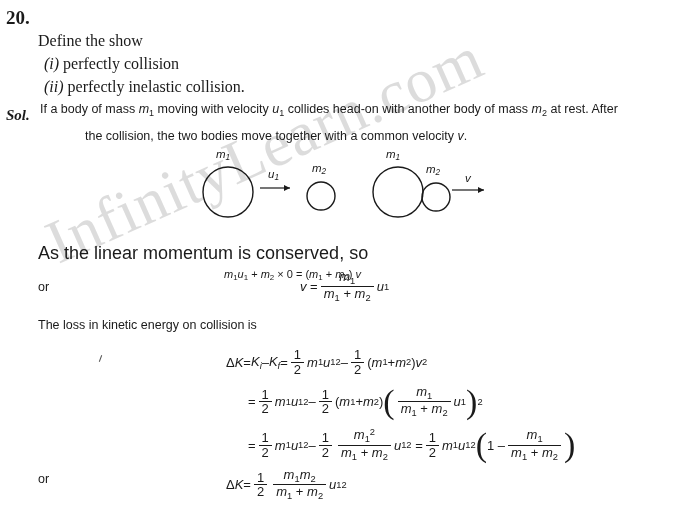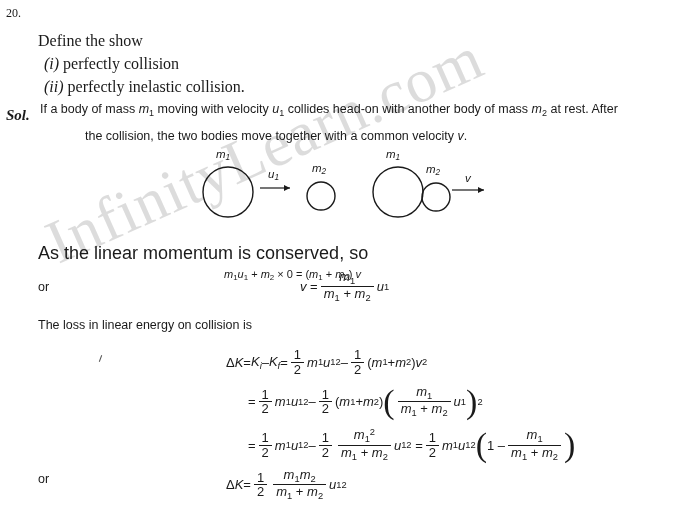--- a/index.html
+++ b/index.html
@@ -50,22 +50,22 @@
   .qrow {
     position: absolute;
     left: 6px;
     top: 6px;
     width: 665px;
     display: flex;
     align-items: flex-start;
     font-family: "Liberation Serif", serif;
   }
   .qnum {
-    font-weight: normal;
-    font-size: 12px;
+    font-weight: bold;
+    font-size: 19px;
     margin-right: 18px;
     line-height: 1.25;
   }
   .qtext {
     font-size: 16px;
     line-height: 1.25;
   }
   .define {
     position: absolute;
     left: 38px;
@@ -308,21 +308,21 @@
 
     <div class="eq2">
       <span class="v">v</span>&nbsp;=
       <span class="frac">
         <span class="num"><span class="v">m</span><sub>1</sub></span>
         <span class="den"><span class="v">m</span><sub>1</sub> + <span class="v">m</span><sub>2</sub></span>
       </span>
       <span class="v">u</span><sub>1</sub>
     </div>
 
-    <div class="p-loss">The loss in linear energy on collision is</div>
+    <div class="p-loss">The loss in kinetic energy on collision is</div>
     <div class="stray-mark"></div>
 
     <div class="eq3">
       Δ<span class="v">K</span> = <span class="v">K<sub>i</sub></span> – <span class="v">K<sub>f</sub></span> =
       <span class="frac">
           <span class="num">1</span>
           <span class="den">2</span>
         </span>
       <span class="v">m</span><sub>1</sub><span class="v">u</span><sub>1</sub><sup>2</sup> –
       <span class="frac">

